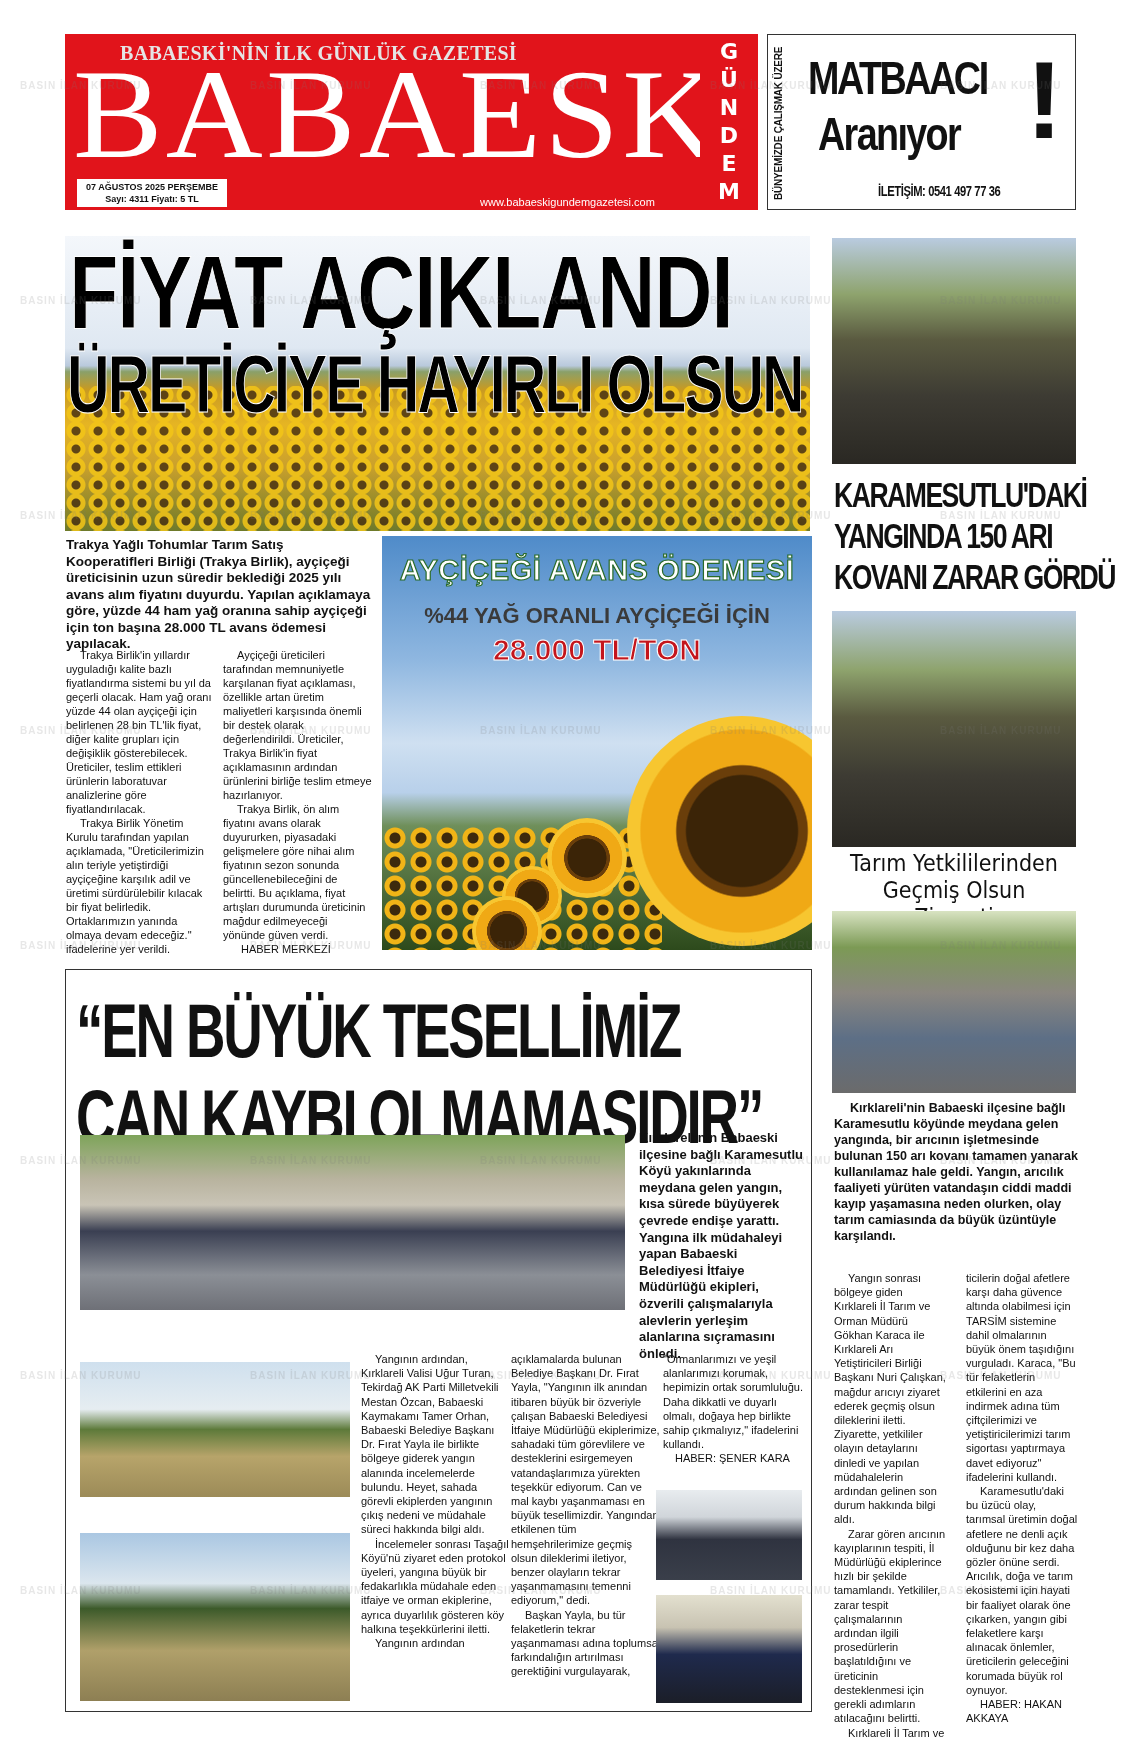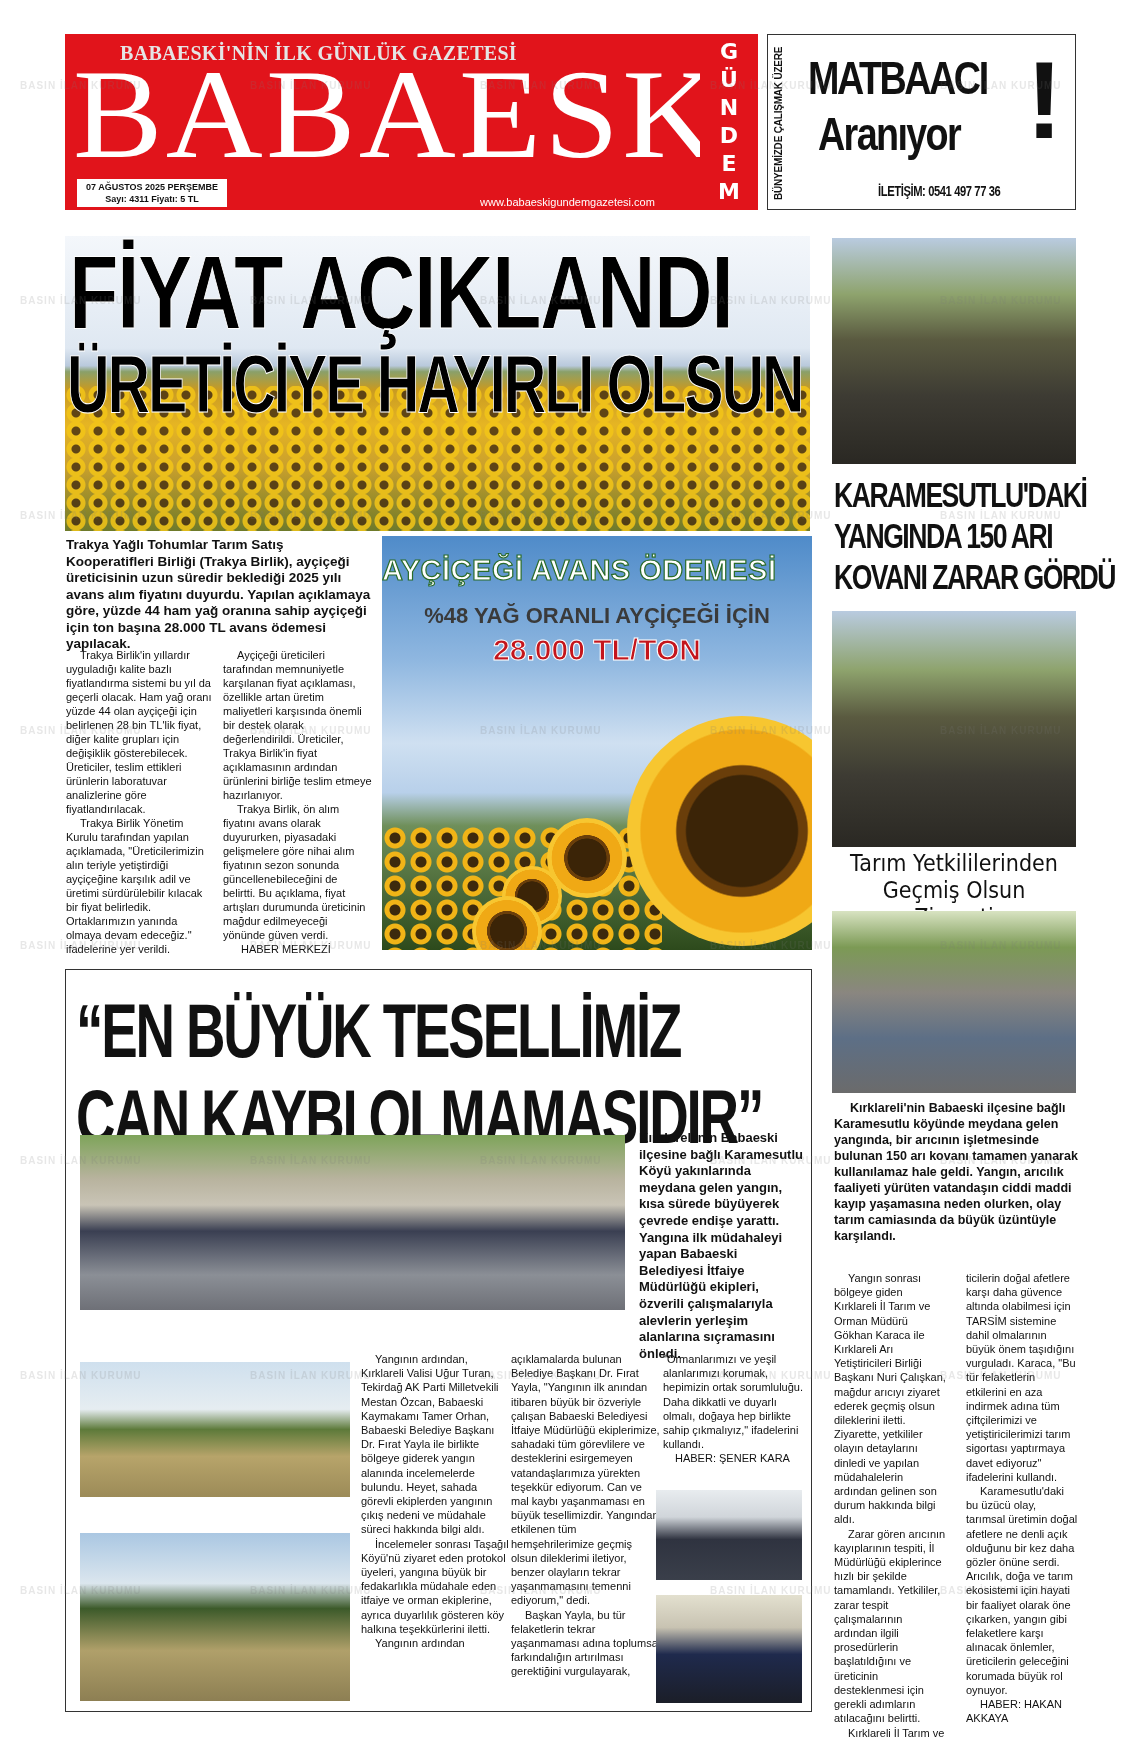--- a/index.html
+++ b/index.html
@@ -35,21 +35,21 @@
   .headline2 { position:absolute; left: 2px; top: 106px; font-family: "Liberation Sans", sans-serif; font-weight: 900; color:#000; font-size: 82px; line-height: 84px; letter-spacing: -3px; transform: scaleX(0.72); transform-origin: left top; white-space: nowrap; -webkit-text-stroke: 1px #fff; }
 
   .lead-intro { left: 66px; top: 537px; width: 306px; font-size: 13.5px; font-weight: bold; line-height: 16.5px; }
   .lead-cols { left: 66px; top: 648px; width: 306px; display:flex; gap: 8px; font-size: 11px; line-height: 14px; }
   .col { flex:1; }
   .col p { text-indent: 14px; }
   .col .sig { text-indent: 0; padding-left: 18px; }
 
   .lead-ad { left: 382px; top: 536px; width: 430px; height: 414px; overflow:hidden;
     background: linear-gradient(180deg, #4f8bc9 0%, #8fb7e0 30%, #cfe0f1 50%, #b8d0ea 62%, #6f8f5a 70%, #2d4a1c 100%); }
-  .ad-h1 { position:absolute; left: 0; width: 100%; top: 18px; color:#fff; font-weight: 900; font-size: 29px; letter-spacing: 0.5px; -webkit-text-stroke: 1.2px #2a6b2a; }
+  .ad-h1 { position:absolute; left: 0; width: 100%; top: 18px; text-align:center; color:#fff; font-weight: 900; font-size: 29px; letter-spacing: 0.5px; -webkit-text-stroke: 1.2px #2a6b2a; }
   .ad-h2 { position:absolute; left: 0; width: 100%; top: 67px; text-align:center; color:#3a3a3a; font-weight: bold; font-size: 22px; }
   .ad-h3 { position:absolute; left: 0; width: 100%; top: 97px; text-align:center; color:#c4151c; font-weight: 900; font-size: 30px; -webkit-text-stroke: 1px #fff; }
   .sunflower { position:absolute; border-radius:50%; background: radial-gradient(circle, #3b2407 0 34%, #6a3e0a 35% 40%, #f0a915 41% 62%, #f7c630 63% 100%); }
   .field-dots { position:absolute; left:0; top:290px; width: 280px; height: 124px;
     background-image: radial-gradient(circle, #3d2a0d 0 5px, #f1b417 6px 10px, transparent 11px); background-size: 26px 24px; }
 
   
   .rc-photo { position:absolute; background: linear-gradient(180deg, #b9cbe0 0%, #8ea36d 25%, #5a5a40 45%, #3d3b33 70%, #2a2823 100%); overflow:hidden; }
   .rc-photo1 { left: 832px; top: 238px; width: 244px; height: 226px; }
   .rc-photo2 { left: 832px; top: 611px; width: 244px; height: 236px; }
@@ -118,21 +118,21 @@
   </div>
   <div class="col">
     <p>Ayçiçeği üreticileri tarafından memnuniyetle karşılanan fiyat açıklaması, özellikle artan üretim maliyetleri karşısında önemli bir destek olarak değerlendirildi. Üreticiler, Trakya Birlik'in fiyat açıklamasının ardından ürünlerini birliğe teslim etmeye hazırlanıyor.</p>
     <p>Trakya Birlik, ön alım fiyatını avans olarak duyururken, piyasadaki gelişmelere göre nihai alım fiyatının sezon sonunda güncellenebileceğini de belirtti. Bu açıklama, fiyat artışları durumunda üreticinin mağdur edilmeyeceği yönünde güven verdi.</p>
     <p class="sig">HABER MERKEZİ</p>
   </div>
 </div>
 
 <div class="abs lead-ad">
   <div class="ad-h1">AYÇİÇEĞİ AVANS ÖDEMESİ</div>
-  <div class="ad-h2">%48 YAĞ ORANLI AYÇİÇEĞİ İÇİN</div>
+  <div class="ad-h2">%44 YAĞ ORANLI AYÇİÇEĞİ İÇİN</div>
   <div class="ad-h3">28.000 TL/TON</div>
   <div class="field-dots"></div>
   <div class="sunflower" style="left:245px; top:180px; width:230px; height:230px;"></div>
   <div class="sunflower" style="left:165px; top:282px; width:80px; height:80px;"></div>
   <div class="sunflower" style="left:120px; top:330px; width:60px; height:60px;"></div>
   <div class="sunflower" style="left:90px; top:360px; width:70px; height:70px;"></div>
 </div>
 
 <div class="rc-photo rc-photo1"></div>
 <div class="abs rc-head">

